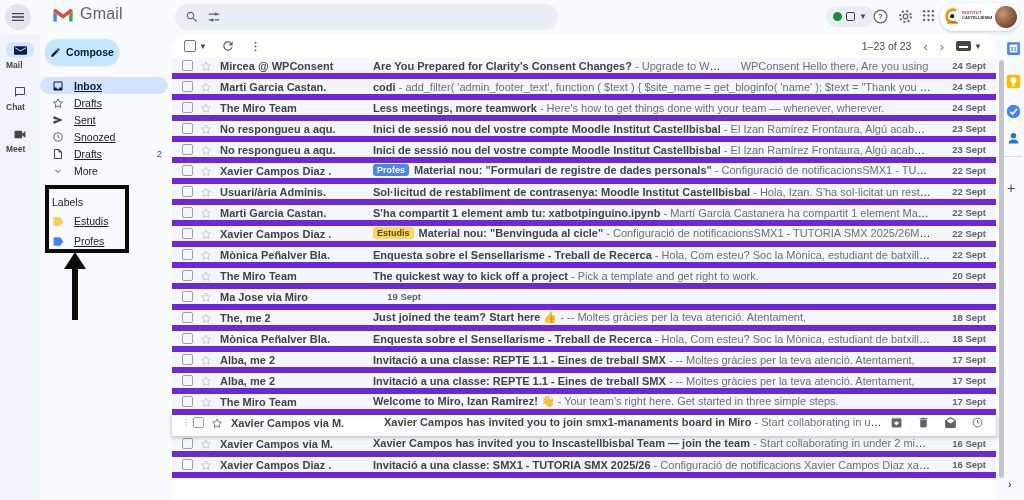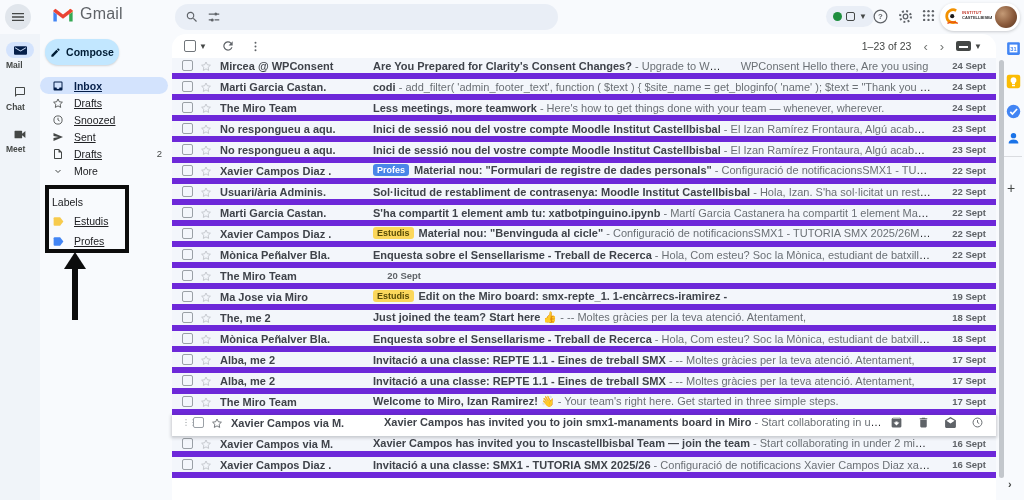--- a/index.html
+++ b/index.html
@@ -239,33 +239,33 @@
         <span class="ni-icon">
           <svg width="12" height="12" viewBox="0 0 24 24">
             <path fill="none" stroke="currentColor" stroke-width="1.7" d="M12 17.8l-5.4 3 1.1-6.1-4.5-4.3 6.1-.9L12 4l2.7 5.5 6.1.9-4.5 4.3 1.1 6.1z"></path>
           </svg>
         </span>
         <span class="ni-label">Drafts</span>
       </div>
       <div class="nav-item">
         <span class="ni-icon">
           <svg width="12" height="12" viewBox="0 0 24 24">
+            <path fill="currentColor" d="M3 20v-6l10-2L3 10V4l19 8z"></path>
+          </svg>
+        </span>
+        <span class="ni-label">Sent</span>
+      </div>
+      <div class="nav-item">
+        <span class="ni-icon">
+          <svg width="12" height="12" viewBox="0 0 24 24">
             <circle cx="12" cy="12" r="8.2" fill="none" stroke="currentColor" stroke-width="1.7"></circle>
             <path d="M12 7.5V12l3.2 2" fill="none" stroke="currentColor" stroke-width="1.7"></path>
           </svg>
         </span>
         <span class="ni-label">Snoozed</span>
-      </div>
-      <div class="nav-item">
-        <span class="ni-icon">
-          <svg width="12" height="12" viewBox="0 0 24 24">
-            <path fill="currentColor" d="M3 20v-6l10-2L3 10V4l19 8z"></path>
-          </svg>
-        </span>
-        <span class="ni-label">Sent</span>
       </div>
       <div class="nav-item">
         <span class="ni-icon">
           <svg width="12" height="12" viewBox="0 0 24 24">
             <path fill="currentColor" d="M14 2H6a2 2 0 0 0-2 2v16c0 1.1.9 2 2 2h12a2 2 0 0 0 2-2V8l-6-6zm4 18H6V4h7v5h5v11z"></path>
           </svg>
         </span>
         <span class="ni-label">Drafts</span>
         <span class="ni-count">2</span>
       </div>
@@ -467,33 +467,33 @@
         <span class="date">22 Sept</span>
       </div>
       <div class="row">
         <span class="cb"></span>
         <span class="star">
           <svg width="12" height="12" viewBox="0 0 24 24">
             <path fill="none" stroke="currentColor" stroke-width="1.7" d="M12 17.8l-5.4 3 1.1-6.1-4.5-4.3 6.1-.9L12 4l2.7 5.5 6.1.9-4.5 4.3 1.1 6.1z"></path>
           </svg>
         </span>
         <span class="sender">The Miro Team</span>
+        <span class="txt">
+          <span class="main"><span class="subject">The quickest way to kick off a project</span><span class="snippet"> - Pick a template and get right to work.</span></span>
+        </span>
         <span class="date">20 Sept</span>
       </div>
       <div class="row">
         <span class="cb"></span>
         <span class="star">
           <svg width="12" height="12" viewBox="0 0 24 24">
             <path fill="none" stroke="currentColor" stroke-width="1.7" d="M12 17.8l-5.4 3 1.1-6.1-4.5-4.3 6.1-.9L12 4l2.7 5.5 6.1.9-4.5 4.3 1.1 6.1z"></path>
           </svg>
         </span>
         <span class="sender">Ma Jose via Miro</span>
-        <span class="txt">
-          <span class="main"><span class="badge" style="background: rgb(251, 215, 91); color: rgb(89, 76, 5);">Estudis</span><span class="subject">Edit on the Miro board: smx-repte_1. 1-encàrrecs-iramirez -</span><span class="snippet"></span></span>
-        </span>
         <span class="date">19 Sept</span>
       </div>
       <div class="row">
         <span class="cb"></span>
         <span class="star">
           <svg width="12" height="12" viewBox="0 0 24 24">
             <path fill="none" stroke="currentColor" stroke-width="1.7" d="M12 17.8l-5.4 3 1.1-6.1-4.5-4.3 6.1-.9L12 4l2.7 5.5 6.1.9-4.5 4.3 1.1 6.1z"></path>
           </svg>
         </span>
         <span class="sender">The, me 2</span>

